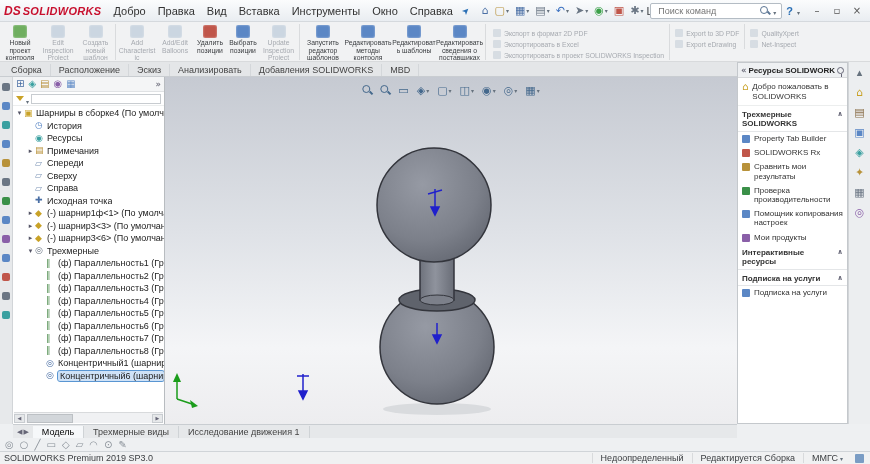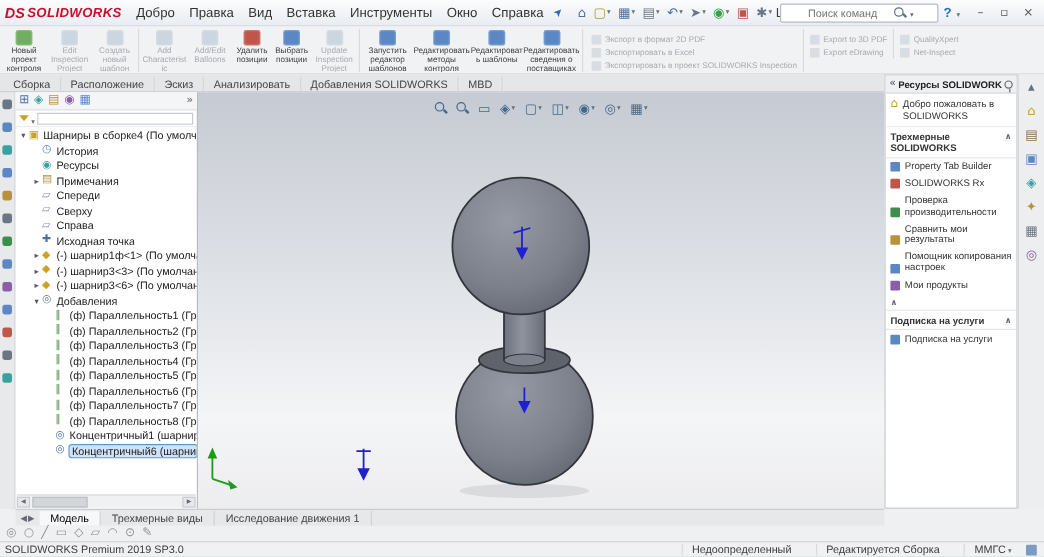--- a/index.html
+++ b/index.html
@@ -16,21 +16,21 @@
   .brand-name{color:#c8102e;font-weight:bold;font-style:italic;font-size:11px;letter-spacing:.3px;}
   .menus{display:flex;}
   .menu{padding:2px 6px;cursor:default;}
   .pin-ico{color:#2a6fb5;font-size:9px;transform:rotate(-45deg);margin:0 3px;}
   .qat{display:flex;align-items:center;margin-left:6px;}
   .qitem{display:flex;align-items:center;padding:0 3px;height:18px;}
   .qico{font-size:11px;line-height:1;font-family:"DejaVu Sans",sans-serif;}
   .caret::after{content:"▾";font-size:6px;color:#66727e;margin-left:1px;font-family:"DejaVu Sans",sans-serif;}
   .doc-title{flex:1;text-align:center;color:#3a3d40;font-size:11px;white-space:nowrap;overflow:hidden;}
   .search{display:flex;align-items:center;gap:3px;width:132px;height:16px;background:#fff;
-          border:1px solid #b4bcc4;border-radius:2px;padding:0 20px;flex:none;}
+          border:1px solid #b4bcc4;border-radius:2px;padding:0 5px;flex:none;}
   .search input{border:0;outline:0;flex:1;font-size:9px;background:transparent;color:#555;min-width:0;
                 font-family:"Liberation Sans","DejaVu Sans",sans-serif;}
   .mag-ico{position:relative;width:10px;height:10px;flex:none;}
   .mag-ico::before{content:"";position:absolute;left:0;top:0;width:6px;height:6px;border:1.5px solid #5a7594;border-radius:50%;}
   .mag-ico::after{content:"";position:absolute;left:6.5px;top:6.5px;width:4px;height:1.5px;background:#5a7594;transform:rotate(45deg);}
   .cg::after{content:"▾";font-size:6px;color:#66727e;font-family:"DejaVu Sans",sans-serif;}
   .help-btn{color:#2a6fb5;font-weight:bold;font-size:11px;padding:0 4px;}
   .winbtns{display:flex;align-items:center;margin:0 4px 0 8px;gap:2px;}
   .wbtn{width:18px;height:15px;display:flex;align-items:center;justify-content:center;font-size:10px;color:#555;
         border-radius:2px;}
@@ -101,21 +101,21 @@
   .tp-head{display:flex;align-items:center;gap:2px;height:15px;background:#eef0f2;border-bottom:1px solid #d8dadc;padding:0 3px;}
   .tp-collapse{font-size:9px;color:#445;font-family:"DejaVu Sans",sans-serif;}
   .tp-title{font-weight:bold;font-size:8px;color:#222;white-space:nowrap;overflow:hidden;flex:1;}
   .pin{position:relative;width:7px;height:7px;border:1px solid #667;border-radius:50%;flex:none;}
   .pin::after{content:"";position:absolute;left:2.5px;top:6px;width:1px;height:3px;background:#667;}
   .tp-welcome{display:flex;align-items:flex-start;gap:4px;padding:4px 4px;border-bottom:1px solid #eceeee;line-height:1.2;}
   .tpw-ico{color:#c9a227;font-size:10px;line-height:1;font-family:"DejaVu Sans",sans-serif;}
   .tp-sec-h{display:flex;align-items:flex-start;justify-content:space-between;gap:3px;font-weight:bold;
             padding:4px 4px 2px;border-bottom:1px solid #e4e6e8;line-height:1.15;}
   .tp-sec-c{color:#667;font-size:7px;font-family:"DejaVu Sans",sans-serif;flex:none;}
-  .tp-item{display:flex;align-items:flex-end;gap:4px;padding:2.5px 4px;line-height:1.15;}
+  .tp-item{display:flex;align-items:flex-start;gap:4px;padding:2.5px 4px;line-height:1.15;}
   .tp-ic{width:8px;height:8px;border-radius:1px;background:#5b87c5;flex:none;margin-top:1px;}
 
   
   .rightstrip{position:absolute;left:848px;top:62px;width:22px;height:362px;background:#eceef0;
               border-left:1px solid #d2d5d8;display:flex;flex-direction:column;align-items:center;gap:9px;padding-top:5px;}
   .rsico{font-size:11px;line-height:1;font-family:"DejaVu Sans",sans-serif;}
 
   
   .modeltabs{position:absolute;left:13px;top:424px;width:724px;height:14px;background:#e6e8ea;
              border-top:1px solid #c9cdd1;display:flex;align-items:center;}
@@ -125,21 +125,21 @@
   .mtab.active{background:#f6f8fa;color:#000;text-align:right;}
 
   
   .toolrow{position:absolute;left:0;top:438px;height:13px;display:flex;align-items:center;gap:6px;padding-left:5px;}
   .trico{font-size:10px;line-height:1;color:#8a9199;font-family:"DejaVu Sans",sans-serif;}
 
   
   .statusbar{position:absolute;left:0;top:451px;width:870px;height:13px;background:#f0f1f2;
              border-top:1px solid #d0d4d8;display:flex;align-items:center;font-size:9px;color:#3a3d40;}
   .sb-left{padding-left:4px;white-space:nowrap;}
-  .sb-right{margin-left:auto;display:flex;align-items:flex-start;gap:12px;}
+  .sb-right{margin-left:auto;display:flex;align-items:flex-start;}
   .sb-item{border-left:1px solid #d8dadc;padding:0 8px;white-space:nowrap;}
   .sb-item:last-child::after{content:" ▾";font-size:6px;color:#66727e;font-family:"DejaVu Sans",sans-serif;}
   .sb-badge{width:9px;height:9px;background:#7a9cc4;border-radius:1px;margin:0 6px 0 4px;flex:none;}
 </style>
 </head>
 <body>
 
 <div class="app">
 
   <div class="titlebar">
@@ -393,21 +393,21 @@
         <span class="tlbl">(-) шарнир3&lt;3&gt; (По умолчани</span>
       </div>
         <div class="titem" style="padding-left: 13px;">
         <span class="texp">▸</span>
         <span class="tico" style="color: rgb(201, 162, 39);">◆</span>
         <span class="tlbl">(-) шарнир3&lt;6&gt; (По умолчани</span>
       </div>
         <div class="titem" style="padding-left: 13px;">
         <span class="texp">▾</span>
         <span class="tico" style="color: rgb(106, 118, 132);">◎</span>
-        <span class="tlbl">Добавления</span>
+        <span class="tlbl">Трехмерные</span>
       </div>
         <div class="titem" style="padding-left: 24px;">
         <span class="texp"></span>
         <span class="tico" style="color: rgb(74, 138, 74);">∥</span>
         <span class="tlbl">(ф) Параллельность1 (Гран</span>
       </div>
         <div class="titem" style="padding-left: 24px;">
         <span class="texp"></span>
         <span class="tico" style="color: rgb(74, 138, 74);">∥</span>
         <span class="tlbl">(ф) Параллельность2 (Гран</span>
@@ -550,39 +550,40 @@
 
       <div class="tp-item">
           <span class="tp-ic" style="background: rgb(91, 135, 197);"></span>
           <span>Property Tab Builder</span>
         </div>
           <div class="tp-item">
           <span class="tp-ic" style="background: rgb(192, 86, 74);"></span>
           <span>SOLIDWORKS Rx</span>
         </div>
           <div class="tp-item">
+          <span class="tp-ic" style="background: rgb(184, 146, 58);"></span>
+          <span>Сравнить мои результаты</span>
+        </div>
+          <div class="tp-item">
           <span class="tp-ic" style="background: rgb(58, 144, 72);"></span>
           <span>Проверка производительности</span>
-        </div>
-          <div class="tp-item">
-          <span class="tp-ic" style="background: rgb(184, 146, 58);"></span>
-          <span>Сравнить мои результаты</span>
         </div>
           <div class="tp-item">
           <span class="tp-ic" style="background: rgb(91, 135, 197);"></span>
           <span>Помощник копирования настроек</span>
         </div>
           <div class="tp-item">
           <span class="tp-ic" style="background: rgb(138, 95, 168);"></span>
           <span>Мои продукты</span>
         </div>
         </div>
     </div>
     <div class="tp-sec">
       <div class="tp-sec-h">
+        <span>Интерактивные ресурсы</span>
         <span class="tp-sec-c">∧</span>
       </div>
     </div>
     <div class="tp-sec">
       <div class="tp-sec-h">
         <span>Подписка на услуги</span>
         <span class="tp-sec-c">∧</span>
       </div>
       <div>
 

